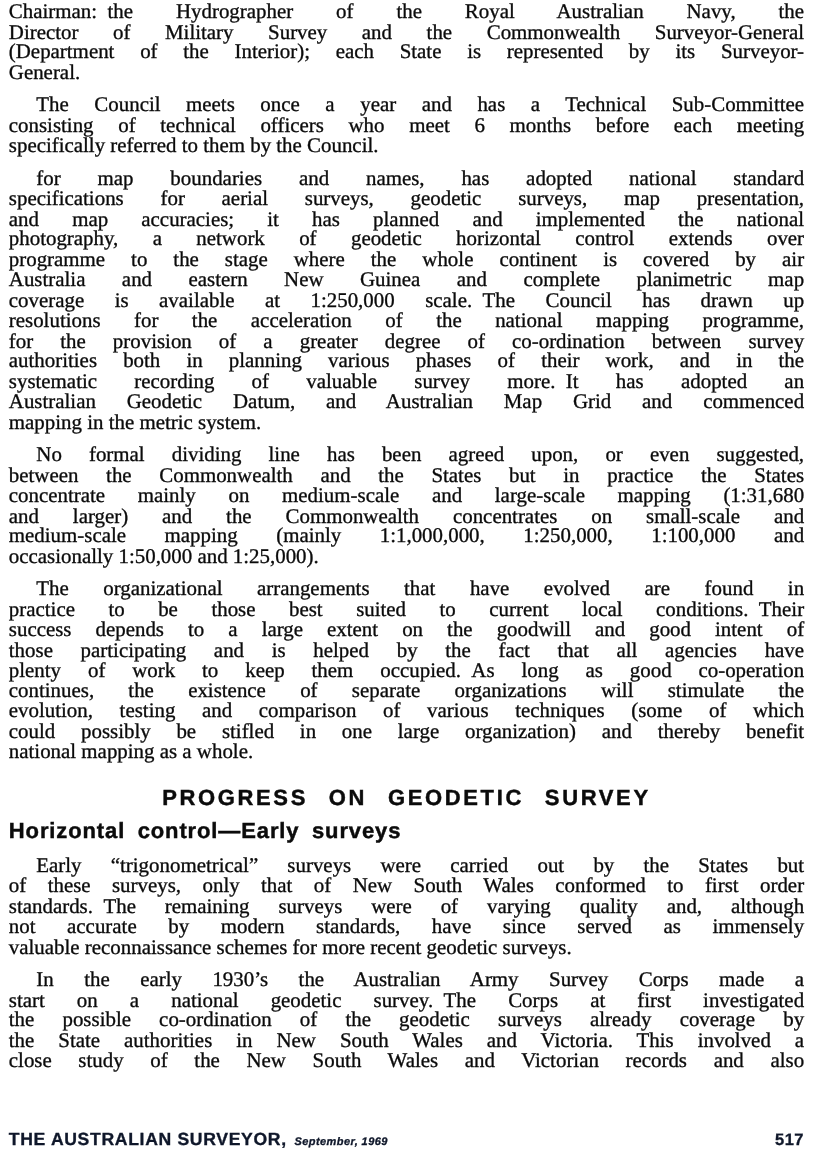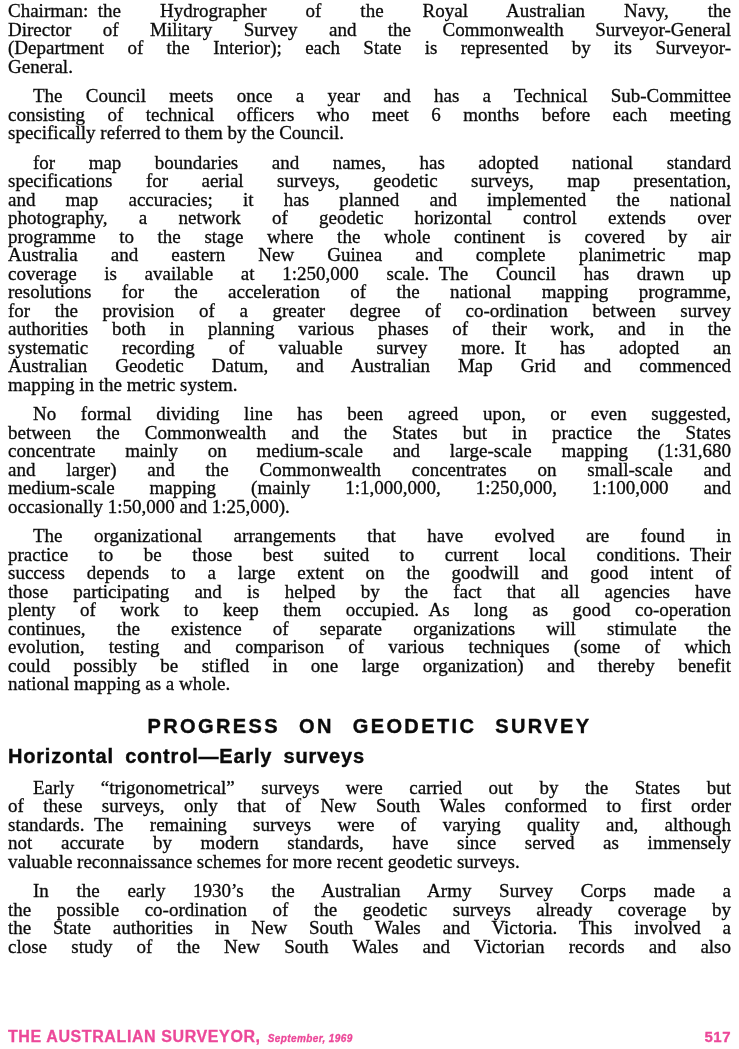--- a/index.html
+++ b/index.html
@@ -52,21 +52,21 @@
   }
   .footer {
     position: absolute;
     left: 8px;
     right: 8px;
     top: 1028px;
     display: flex;
     align-items: baseline;
     font-family: "Liberation Sans", sans-serif;
     font-weight: 700;
-    color: #ec4899;
+    color: #0f172a;
     justify-content: flex-end;
     -webkit-text-stroke: 0.3px currentColor;
   }
   .footer .journal { font-size: 16px; letter-spacing: 0.6px; }
   .footer .issue   { font-size: 10px; font-style: italic; margin-left: 7px; letter-spacing: 0.4px; }
   .footer .pagenum { margin-left: auto; font-size: 15px; letter-spacing: 0.5px; }
 </style>
 </head>
 <body>
 
@@ -121,20 +121,21 @@
       <div class="subheading">Horizontal control—Early surveys</div>
       <div class="para indent">
         <div class="line">Early “trigonometrical” surveys were carried out by the States but</div>
         <div class="line">of these surveys, only that of New South Wales conformed to first order</div>
         <div class="line">standards. The remaining surveys were of varying quality and, although</div>
         <div class="line">not accurate by modern standards, have since served as immensely</div>
         <div class="line last">valuable reconnaissance schemes for more recent geodetic surveys.</div>
       </div>
       <div class="para indent">
         <div class="line">In the early 1930’s the Australian Army Survey Corps made a</div>
+        <div class="line">start on a national geodetic survey. The Corps at first investigated</div>
         <div class="line">the possible co-ordination of the geodetic surveys already coverage by</div>
         <div class="line">the State authorities in New South Wales and Victoria. This involved a</div>
         <div class="line">close study of the New South Wales and Victorian records and also</div>
       </div>
     </div>
   <div class="footer">
     <span class="journal">THE AUSTRALIAN SURVEYOR,</span>
     <span class="issue">September, 1969</span>
     <span class="pagenum">517</span>
   </div>

